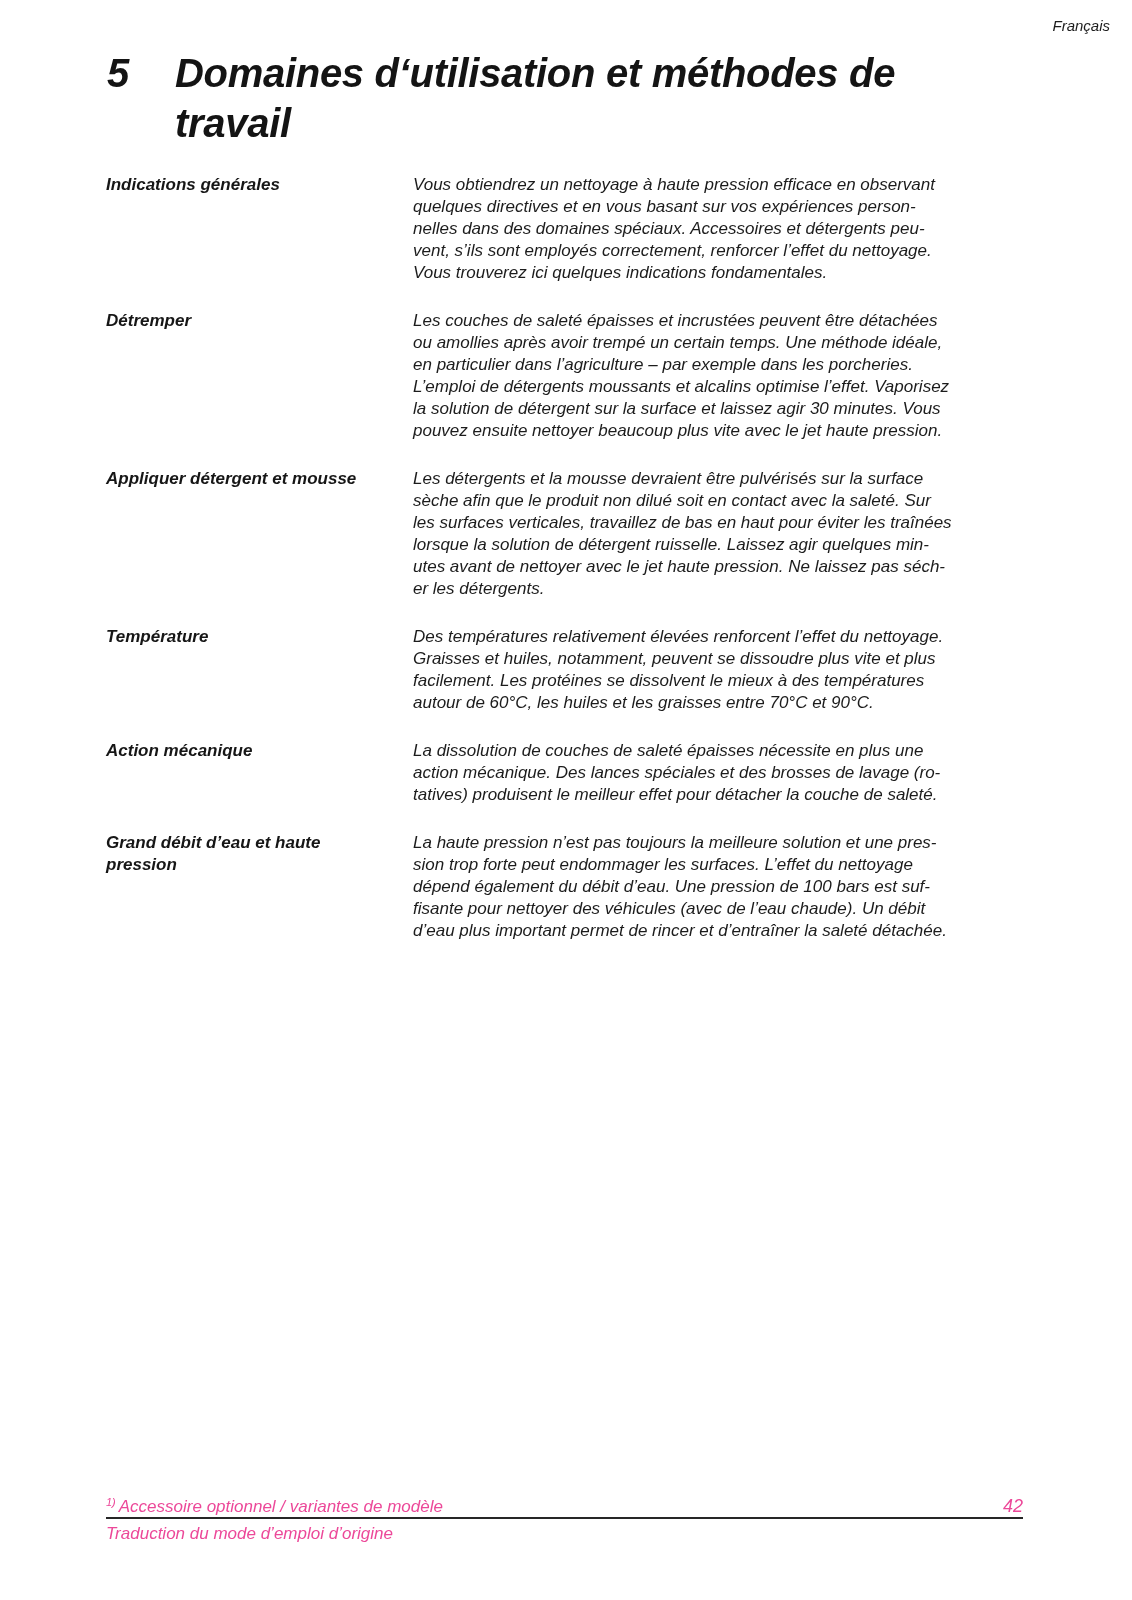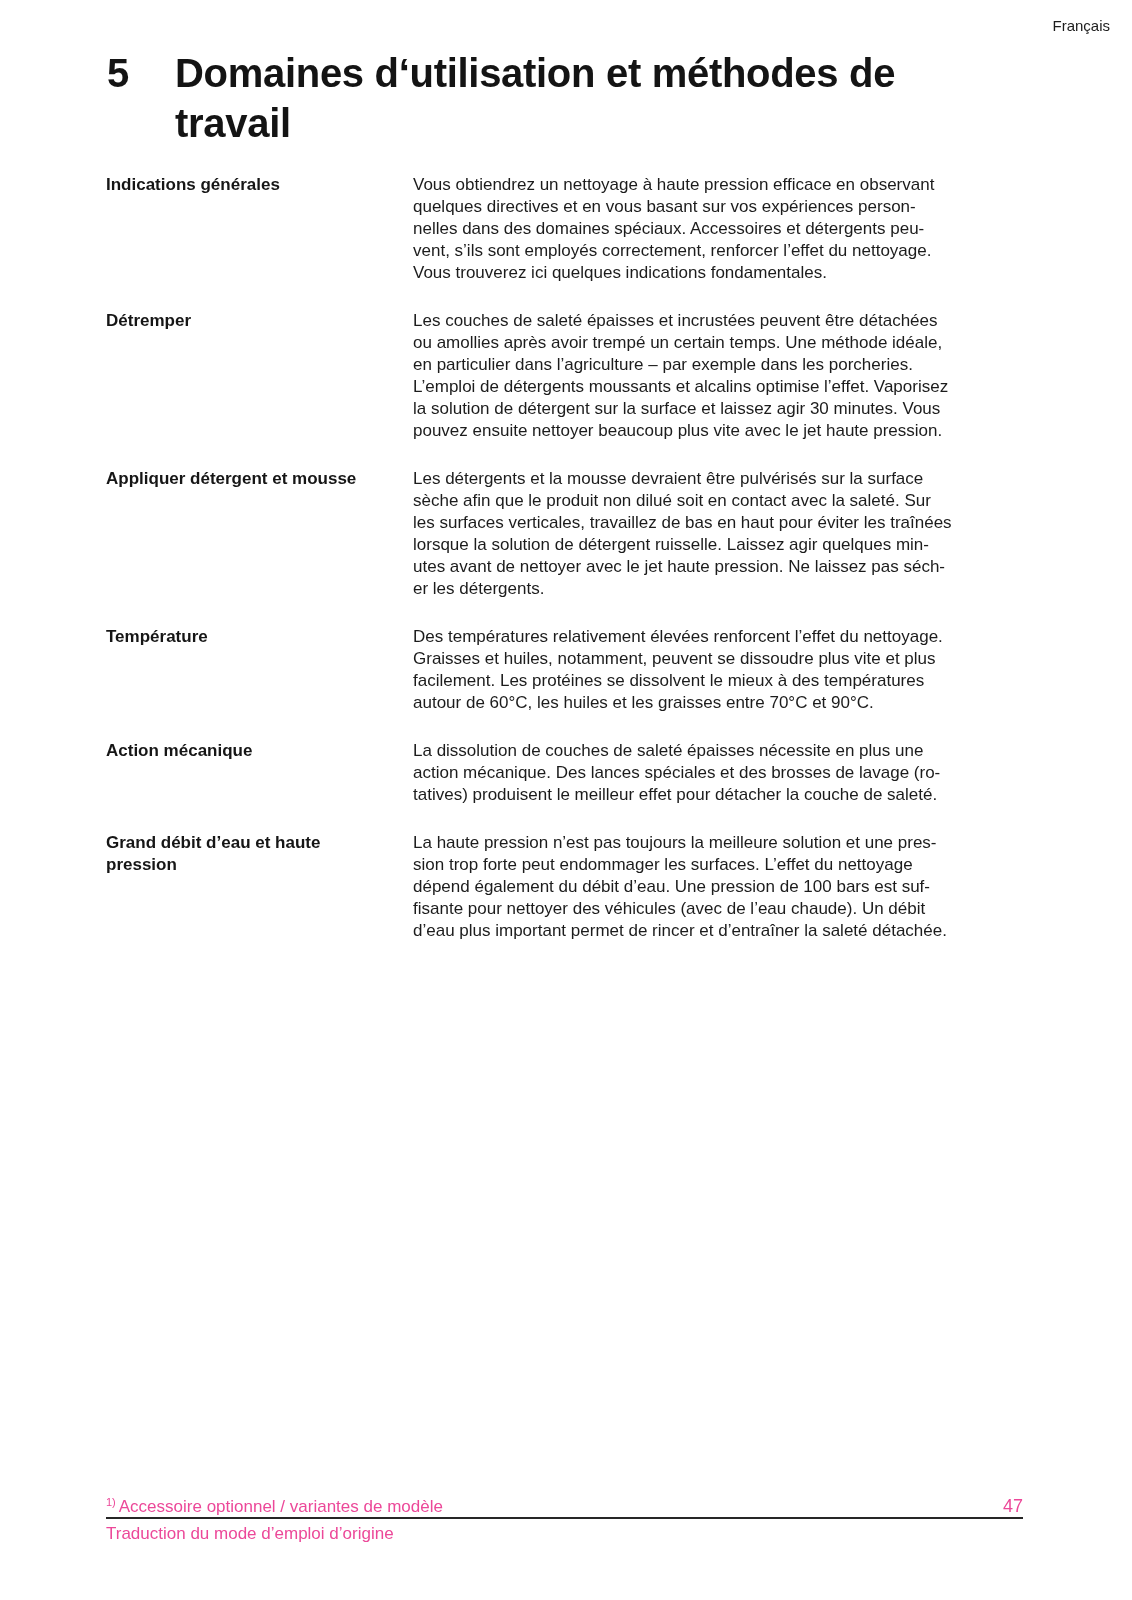--- a/index.html
+++ b/index.html
@@ -4,20 +4,21 @@
 <style>
   html, body { margin: 0; padding: 0; background: #ffffff; }
   .page {
     position: relative;
     width: 1132px;
     height: 1600px;
     background: #ffffff;
     color: #1c1c1c;
     font-family: "Liberation Sans", sans-serif;
     overflow: hidden;
+    font-style: italic;
   }
   .lang {
     position: absolute;
     top: 16px;
     right: 22px;
     font-size: 15px;
     line-height: 19px;
     color: #1d1d1d;
   }
   .heading {
@@ -152,18 +153,18 @@
     </div>
   </div>
 
   <div class="footer-rule"></div>
 
   <div class="footer">
     <div class="row1">
       <div class="footnote">
         <span class="footnote-marker">1)</span><span>Accessoire optionnel / variantes de modèle</span>
       </div>
-      <div class="pagenum">47</div>
+      <div class="pagenum">42</div>
     </div>
     <div class="row2">Traduction du mode d’emploi d’origine</div>
   </div>
 
 </div>
 
 </body></html>

